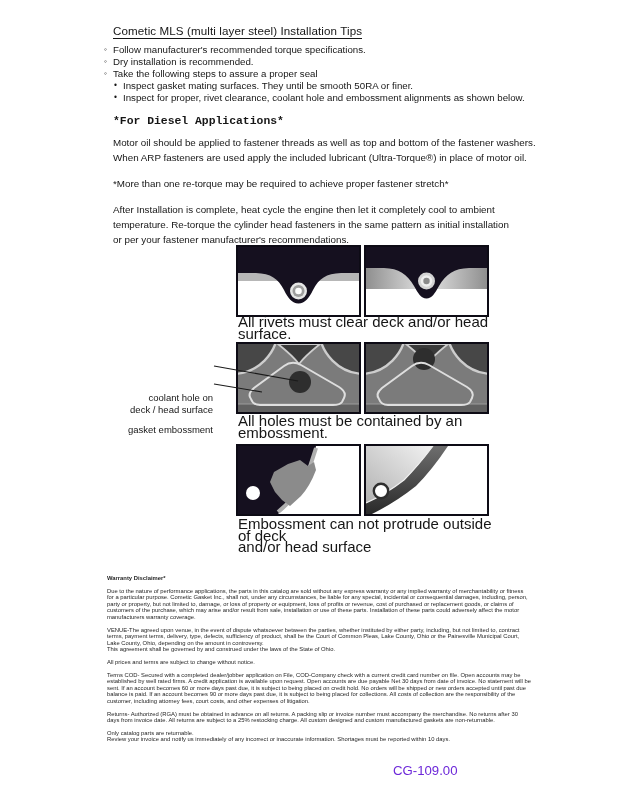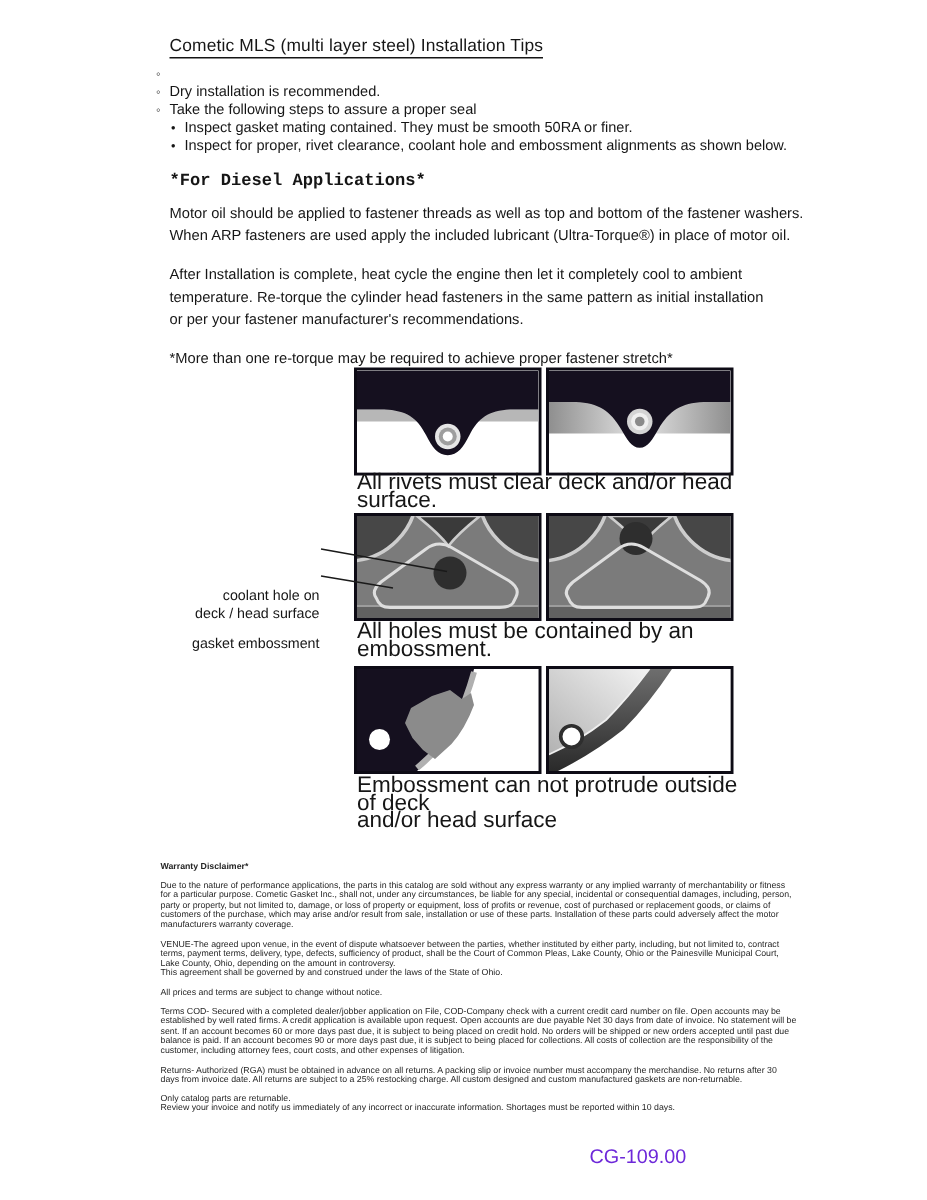--- a/index.html
+++ b/index.html
@@ -37,47 +37,48 @@
 </head>
 <body>
 
 <div class="page">
 
   <div class="title">Cometic MLS (multi layer steel) Installation Tips</div>
 
   <div class="bullets">
     <div class="brow">
       <span class="bmark">◦</span>
+      <span>Follow manufacturer's recommended torque specifications.</span>
     </div>
     <div class="brow">
       <span class="bmark">◦</span>
       <span>Dry installation is recommended.</span>
     </div>
     <div class="brow">
       <span class="bmark">◦</span>
       <span>Take the following steps to assure a proper seal</span>
     </div>
     <div class="brow sub">
       <span class="bmark">•</span>
-      <span>Inspect gasket mating contained.  They must be smooth 50RA or finer.</span>
+      <span>Inspect gasket mating surfaces.  They until be smooth 50RA or finer.</span>
     </div>
     <div class="brow sub">
       <span class="bmark">•</span>
       <span>Inspect for proper, rivet clearance, coolant hole and embossment alignments as shown below.</span>
     </div>
   </div>
 
   <div class="diesel">
     <div class="diesel-h">*For Diesel Applications*</div>
     <div class="dpara">Motor oil should be applied to fastener threads as well as top and bottom of the fastener washers.
 When ARP fasteners are used apply the included lubricant (Ultra-Torque®) in place of motor oil.</div>
+    <div class="dpara">*More than one re-torque may be required to achieve proper fastener stretch*</div>
     <div class="dpara">After Installation is complete, heat cycle the engine then let it completely cool to ambient
 temperature. Re-torque the cylinder head fasteners in the same pattern as initial installation
 or per your fastener manufacturer's recommendations.</div>
-    <div class="dpara">*More than one re-torque may be required to achieve proper fastener stretch*</div>
   </div>
 
   <div class="dg-header" style="left:236px;top:230px;">RIGHT</div>
   <div class="dg-header" style="left:364px;top:230px;">WRONG</div>
 
   <div class="panel" style="left:236px;top:245px;">
     <svg width="121" height="68" viewBox="0 0 121 68">
       <rect x="0" y="0" width="121" height="68" fill="#ffffff"></rect>
       <rect x="0" y="26" width="121" height="8" fill="#b7b7b7"></rect>
       <path d="M0,0 H121 V26 H103 C88,26.5 81,31.5 75,43 C71,51 67,56.5 60.5,56.5 C54,56.5 50,51 46,43 C40,31.5 33,26.5 18,26 H0 Z" fill="#15101f"></path>

